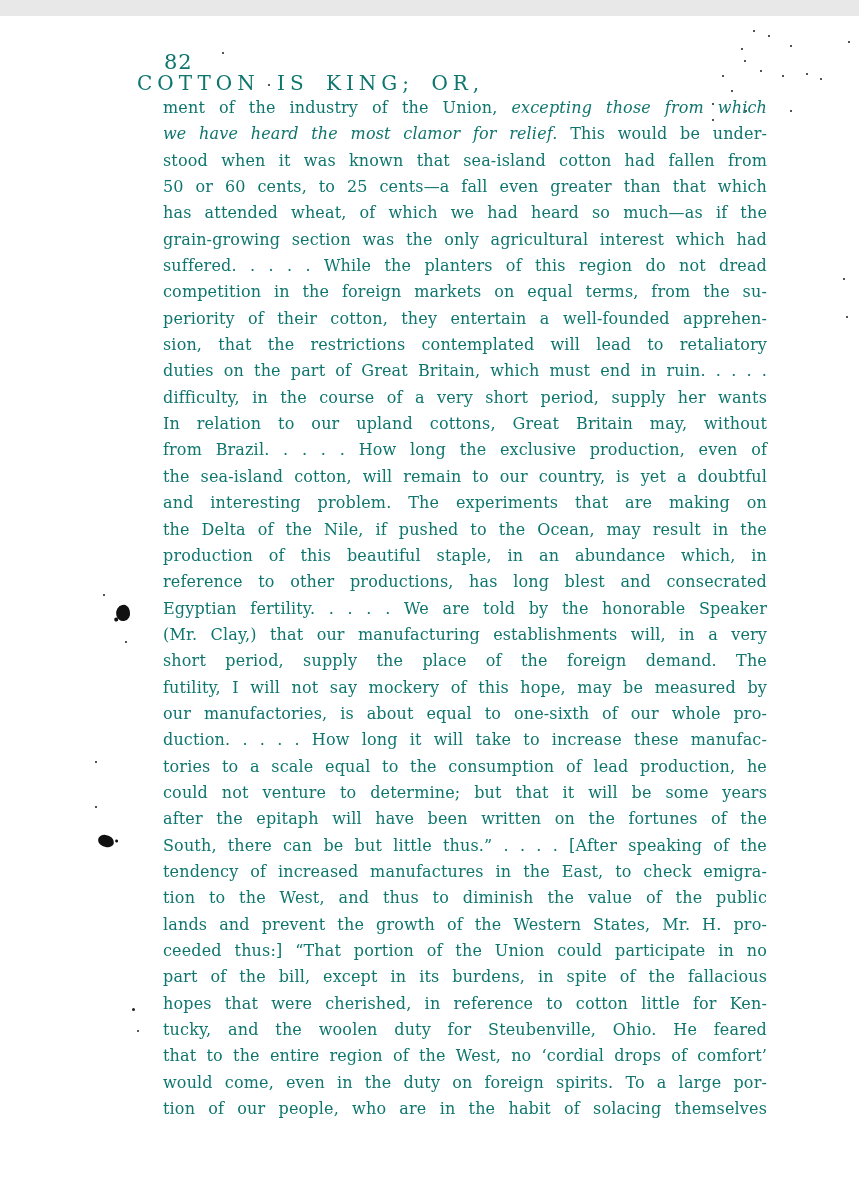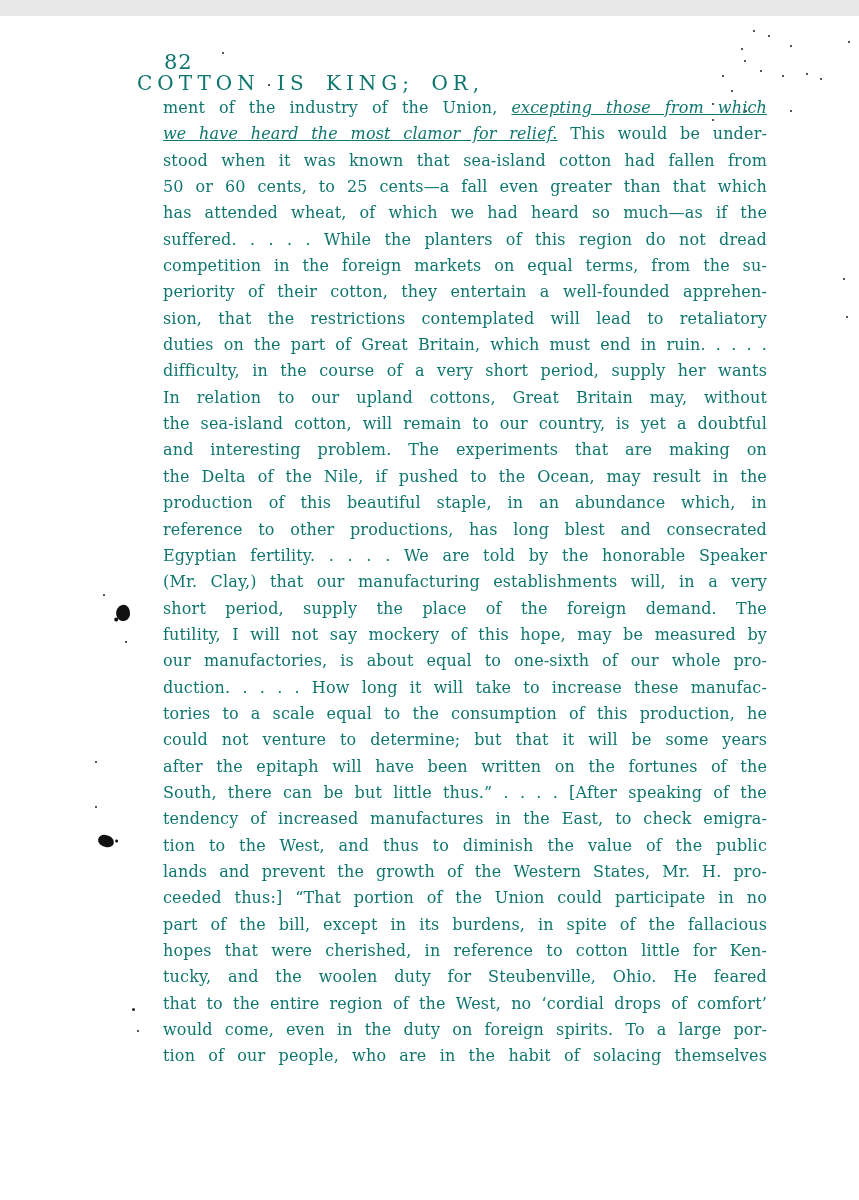--- a/index.html
+++ b/index.html
@@ -41,21 +41,21 @@
     letter-spacing: 0.15px;
   }
   .line {
     white-space: nowrap;
     text-align: justify;
     text-align-last: justify;
     -moz-text-align-last: justify;
     height: 26.35px;
     overflow: visible;
   }
-  .it { font-style: italic; text-decoration: underline; }
+  .it { font-style: italic; }
   .speck {
     position: absolute;
     background: #1c1c1c;
     border-radius: 50%;
     width: 2px; height: 2px;
   }
   .blot {
     position: absolute;
     background: #111;
   }
@@ -91,39 +91,41 @@
 
   <div class="page-number">82</div>
   <div class="running-head">COTTON IS KING; OR,</div>
 
   <div class="text-body">
       <div class="line"><span>ment of the industry of the Union, </span><span class="it">excepting those from which</span></div>
       <div class="line"><span class="it">we have heard the most clamor for relief.</span><span> This would be under-</span></div>
       <div class="line"><span>stood when it was known that sea-island cotton had fallen from</span></div>
       <div class="line"><span>50 or 60 cents, to 25 cents—a fall even greater than that which</span></div>
       <div class="line"><span>has attended wheat, of which we had heard so much—as if the</span></div>
+      <div class="line"><span>grain-growing section was the only agricultural interest which had</span></div>
       <div class="line"><span>suffered. . . . . While the planters of this region do not dread</span></div>
       <div class="line"><span>competition in the foreign markets on equal terms, from the su-</span></div>
       <div class="line"><span>periority of their cotton, they entertain a well-founded apprehen-</span></div>
       <div class="line"><span>sion, that the restrictions contemplated will lead to retaliatory</span></div>
       <div class="line"><span>duties on the part of Great Britain, which must end in ruin. . . . .</span></div>
       <div class="line"><span>difficulty, in the course of a very short period, supply her wants</span></div>
       <div class="line"><span>In relation to our upland cottons, Great Britain may, without</span></div>
+      <div class="line"><span>from Brazil. . . . . How long the exclusive production, even of</span></div>
       <div class="line"><span>the sea-island cotton, will remain to our country, is yet a doubtful</span></div>
       <div class="line"><span>and interesting problem.  The experiments that are making on</span></div>
       <div class="line"><span>the Delta of the Nile, if pushed to the Ocean, may result in the</span></div>
       <div class="line"><span>production of this beautiful staple, in an abundance which, in</span></div>
       <div class="line"><span>reference to other productions, has long blest and consecrated</span></div>
       <div class="line"><span>Egyptian fertility. . . . . We are told by the honorable Speaker</span></div>
       <div class="line"><span>(Mr. Clay,) that our manufacturing establishments will, in a very</span></div>
       <div class="line"><span>short period, supply the place of the foreign demand.  The</span></div>
       <div class="line"><span>futility, I will not say mockery of this hope, may be measured by</span></div>
       <div class="line"><span>our manufactories, is about equal to one-sixth of our whole pro-</span></div>
       <div class="line"><span>duction. . . . . How long it will take to increase these manufac-</span></div>
-      <div class="line"><span>tories to a scale equal to the consumption of this production, he</span></div>
+      <div class="line"><span>tories to a scale equal to the consumption of lead production, he</span></div>
       <div class="line"><span>could not venture to determine; but that it will be some years</span></div>
       <div class="line"><span>after the epitaph will have been written on the fortunes of the</span></div>
       <div class="line"><span>South, there can be but little thus.” . . . . [After speaking of the</span></div>
       <div class="line"><span>tendency of increased manufactures in the East, to check emigra-</span></div>
       <div class="line"><span>tion to the West, and thus to diminish the value of the public</span></div>
       <div class="line"><span>lands and prevent the growth of the Western States, Mr. H. pro-</span></div>
       <div class="line"><span>ceeded thus:] “That portion of the Union could participate in no</span></div>
       <div class="line"><span>part of the bill, except in its burdens, in spite of the fallacious</span></div>
       <div class="line"><span>hopes that were cherished, in reference to cotton little for Ken-</span></div>
       <div class="line"><span>tucky, and the woolen duty for Steubenville, Ohio.  He feared</span></div>

